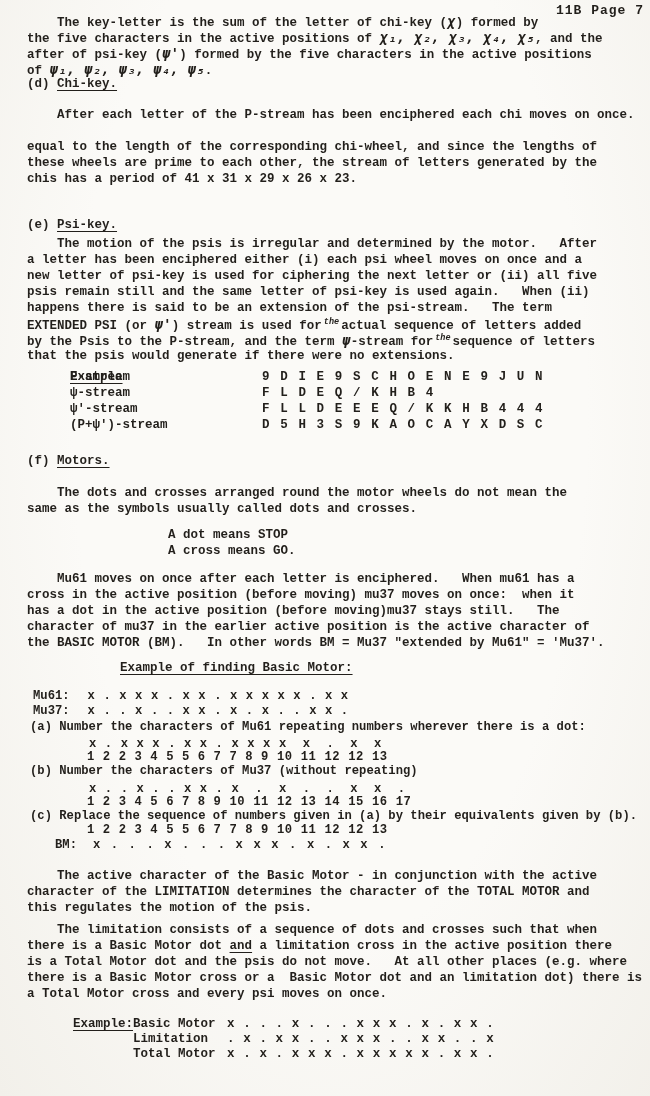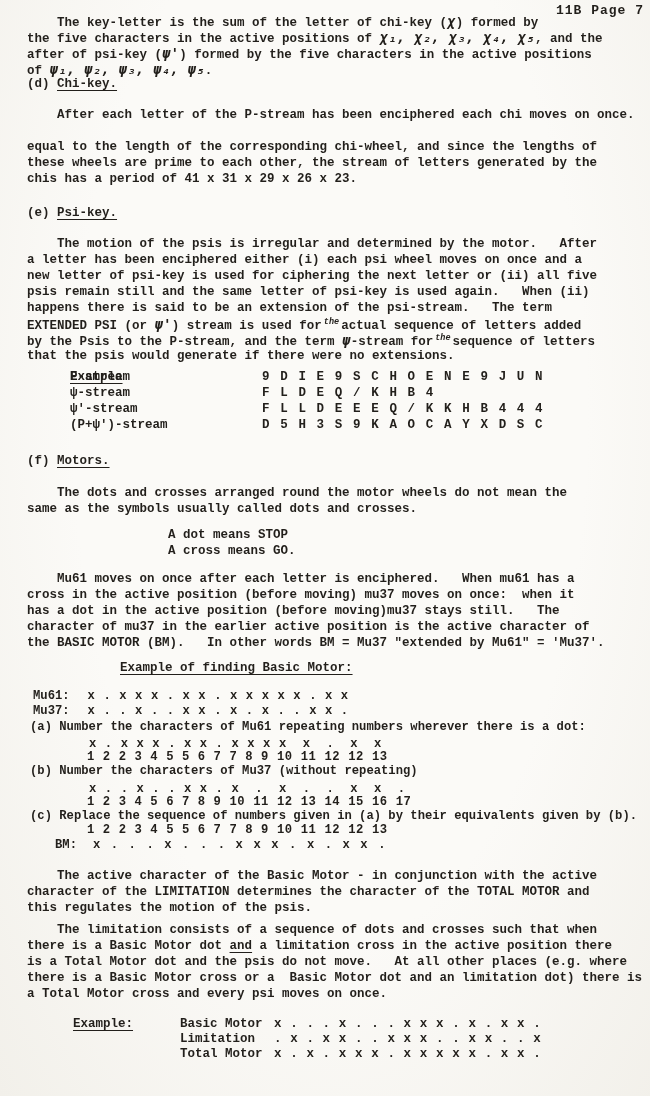--- a/index.html
+++ b/index.html
@@ -15,21 +15,21 @@
   .hdr{font-size:13px;letter-spacing:1px;}
   .hand{font-style:italic;font-size:13.5px;letter-spacing:.5px;font-family:"DejaVu Sans Mono","DejaVu Sans",monospace;}
   .ins{font-size:8.5px;position:relative;top:-5px;margin:7px 2px;font-style:italic;}
   .exlab{display:inline-block;width:130px;text-align:left;}
   .exval{display:inline-block;margin-left:62px;letter-spacing:1.6px;}
   .bm{font-size:12.2px;}
   .ls05{letter-spacing:.6px;}
   .ls1{letter-spacing:1.6px;}
   .gap18{margin-left:18px;}
   .gap16{margin-left:16px;}
-  .ex2lab{display:inline-block;width:86px;margin-left:47px;}
+  .ex2lab{display:inline-block;width:86px;}
   .ex2val{margin-left:8px;letter-spacing:.6px;}
 </style>
 </head>
 <body>
 
 <div class="page">
 
   <div class="ln hdr" style="left:556px;top:3px">11B Page 7</div>
 
   <div class="ln ind" style="left:27px;top:13px"><span>The key-letter is the sum of the letter of chi-key (</span><span class="hand">χ</span><span>) formed by</span></div>
@@ -37,21 +37,21 @@
   <div class="ln" style="left:27px;top:45px"><span>after of psi-key (</span><span class="hand">ψ'</span><span>) formed by the five characters in the active positions</span></div>
   <div class="ln" style="left:27px;top:61px"><span>of </span><span class="hand">ψ₁, ψ₂, ψ₃, ψ₄, ψ₅</span><span>.</span></div>
 
   <div class="ln" style="left:27px;top:76px"><span>(d) </span><span class="u">Chi-key.</span></div>
 
   <div class="ln ind" style="left:27px;top:107px">After each letter of the P-stream has been enciphered each chi moves on once.</div>
   <div class="ln" style="left:27px;top:139px">equal to the length of the corresponding chi-wheel, and since the lengths of</div>
   <div class="ln" style="left:27px;top:155px">these wheels are prime to each other, the stream of letters generated by the</div>
   <div class="ln" style="left:27px;top:171px">chis has a period of 41 x 31 x 29 x 26 x 23.</div>
 
-  <div class="ln" style="left:27px;top:205px"><span>(e) </span><span class="u">Psi-key.</span></div>
+  <div class="ln" style="left:27px;top:217px"><span>(e) </span><span class="u">Psi-key.</span></div>
 
   <div class="ln ind" style="left:27px;top:236px">The motion of the psis is irregular and determined by the motor.   After</div>
   <div class="ln" style="left:27px;top:252px">a letter has been enciphered either (i) each psi wheel moves on once and a</div>
   <div class="ln" style="left:27px;top:268px">new letter of psi-key is used for ciphering the next letter or (ii) all five</div>
   <div class="ln" style="left:27px;top:284px">psis remain still and the same letter of psi-key is used again.   When (ii)</div>
   <div class="ln" style="left:27px;top:300px">happens there is said to be an extension of the psi-stream.   The term</div>
   <div class="ln" style="left:27px;top:316px"><span>EXTENDED PSI (or </span><span class="hand">ψ'</span><span>) stream is used for</span><span class="ins">the</span><span>actual sequence of letters added</span></div>
   <div class="ln" style="left:27px;top:332px"><span>by the Psis to the P-stream, and the term </span><span class="hand">ψ</span><span>-stream for</span><span class="ins">the</span><span>sequence of letters</span></div>
   <div class="ln" style="left:27px;top:348px">that the psis would generate if there were no extensions.</div>
 

